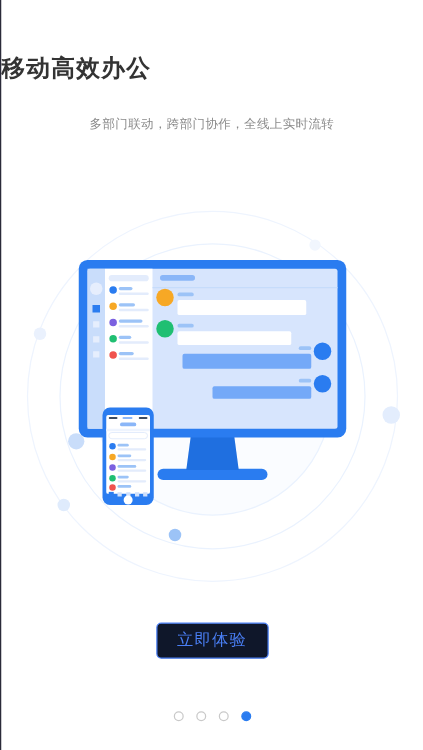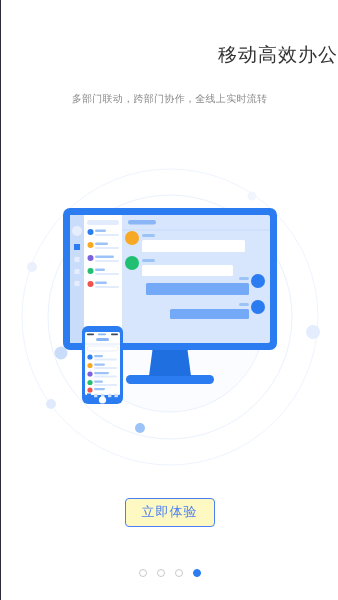--- a/index.html
+++ b/index.html
@@ -9,38 +9,38 @@
     font-family:"Liberation Sans","DejaVu Sans",sans-serif;
     position:relative;
     border-left:1px solid #2b2b3a;
     box-sizing:border-box;
   }
   .screen{position:relative;width:100%;height:100%;overflow:hidden;}
 
   
   .title{
     position:absolute;top:42px;left:0;width:100%;
-    text-align:right;font-size:19px;font-weight:normal;
+    text-align:left;font-size:19px;font-weight:bold;
     color:#333333;letter-spacing:1px;
   }
   .subtitle{
     position:absolute;top:92px;left:0;width:100%;
     text-align:center;font-size:10px;color:#8a8a8a;letter-spacing:.3px;
   }
 
   
   .illus{position:absolute;left:0;top:150px;width:338px;height:320px;}
   .illus svg{display:block;}
 
   
   .cta-wrap{position:absolute;top:498px;left:0;width:100%;text-align:center;}
   .cta{
     display:inline-block;padding:5px 16px 6px;
     border:1px solid #4a7ff5;border-radius:4px;
-    color:#4a7ff5;background:#fef9c3;font-size:13px;line-height:16px;
+    color:#4a7ff5;background:#0f172a;font-size:13px;line-height:16px;
     letter-spacing:1px;cursor:pointer;
   }
 
   
   .dots{
     position:absolute;top:569px;left:0;width:100%;
     display:flex;justify-content:center;align-items:center;gap:10px;
   }
   .dot{width:8px;height:8px;border-radius:50%;box-sizing:border-box;
        border:1px solid #c9c9c9;background:transparent;cursor:pointer;}

